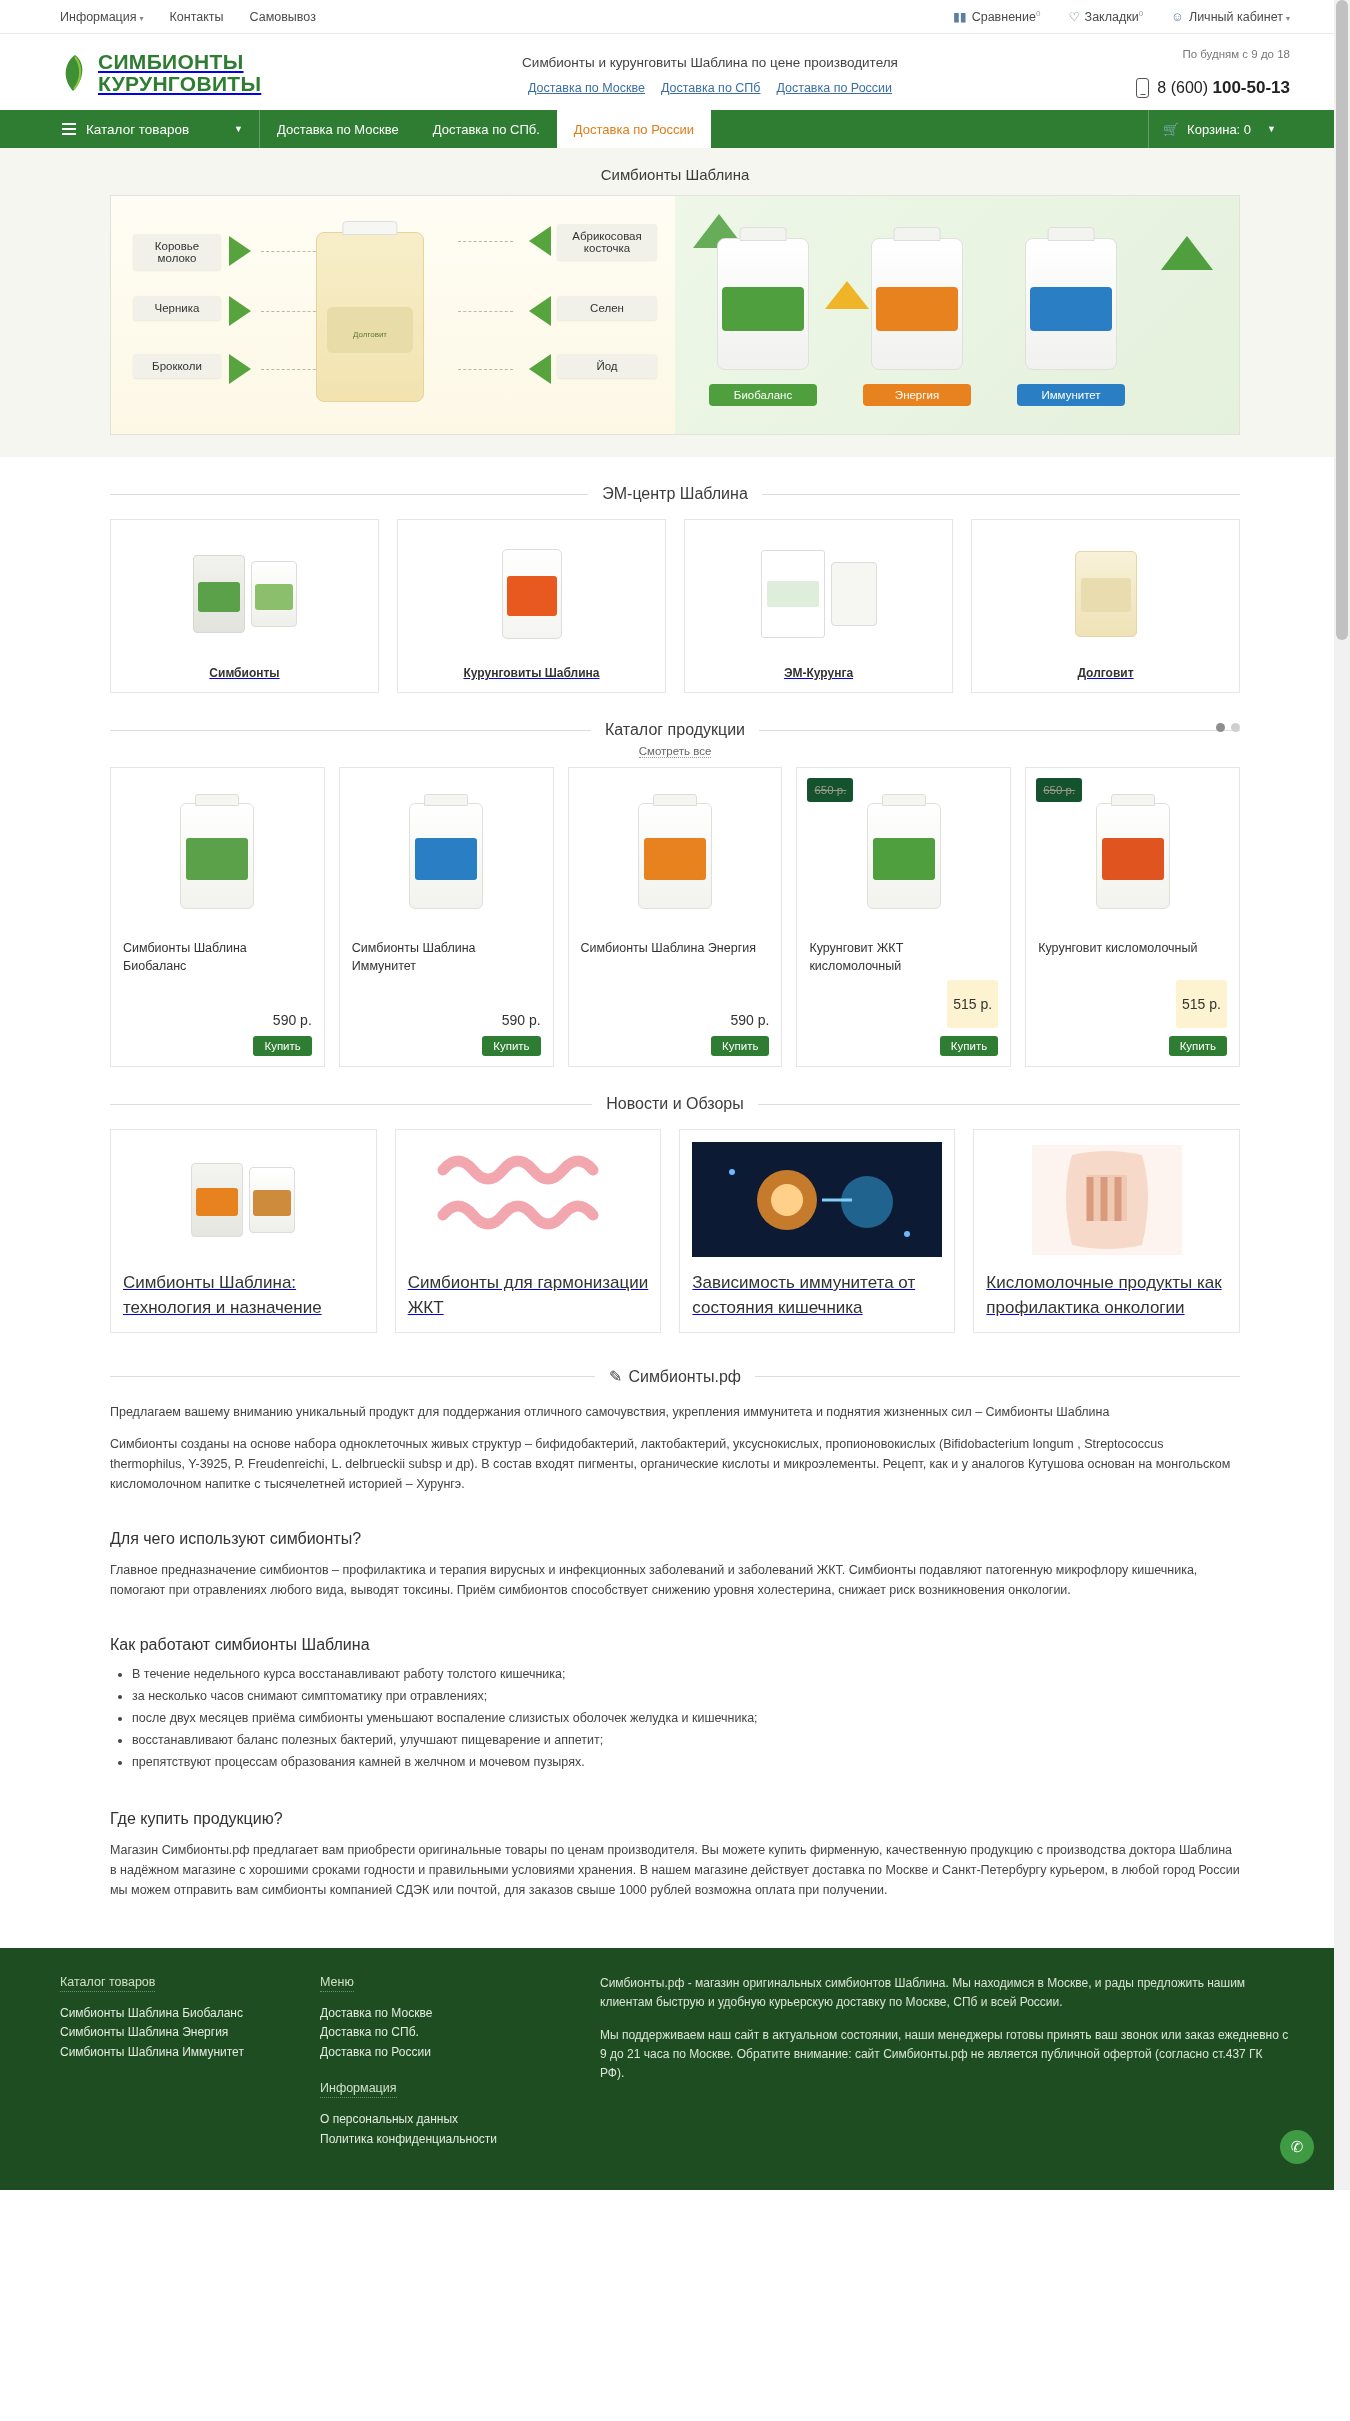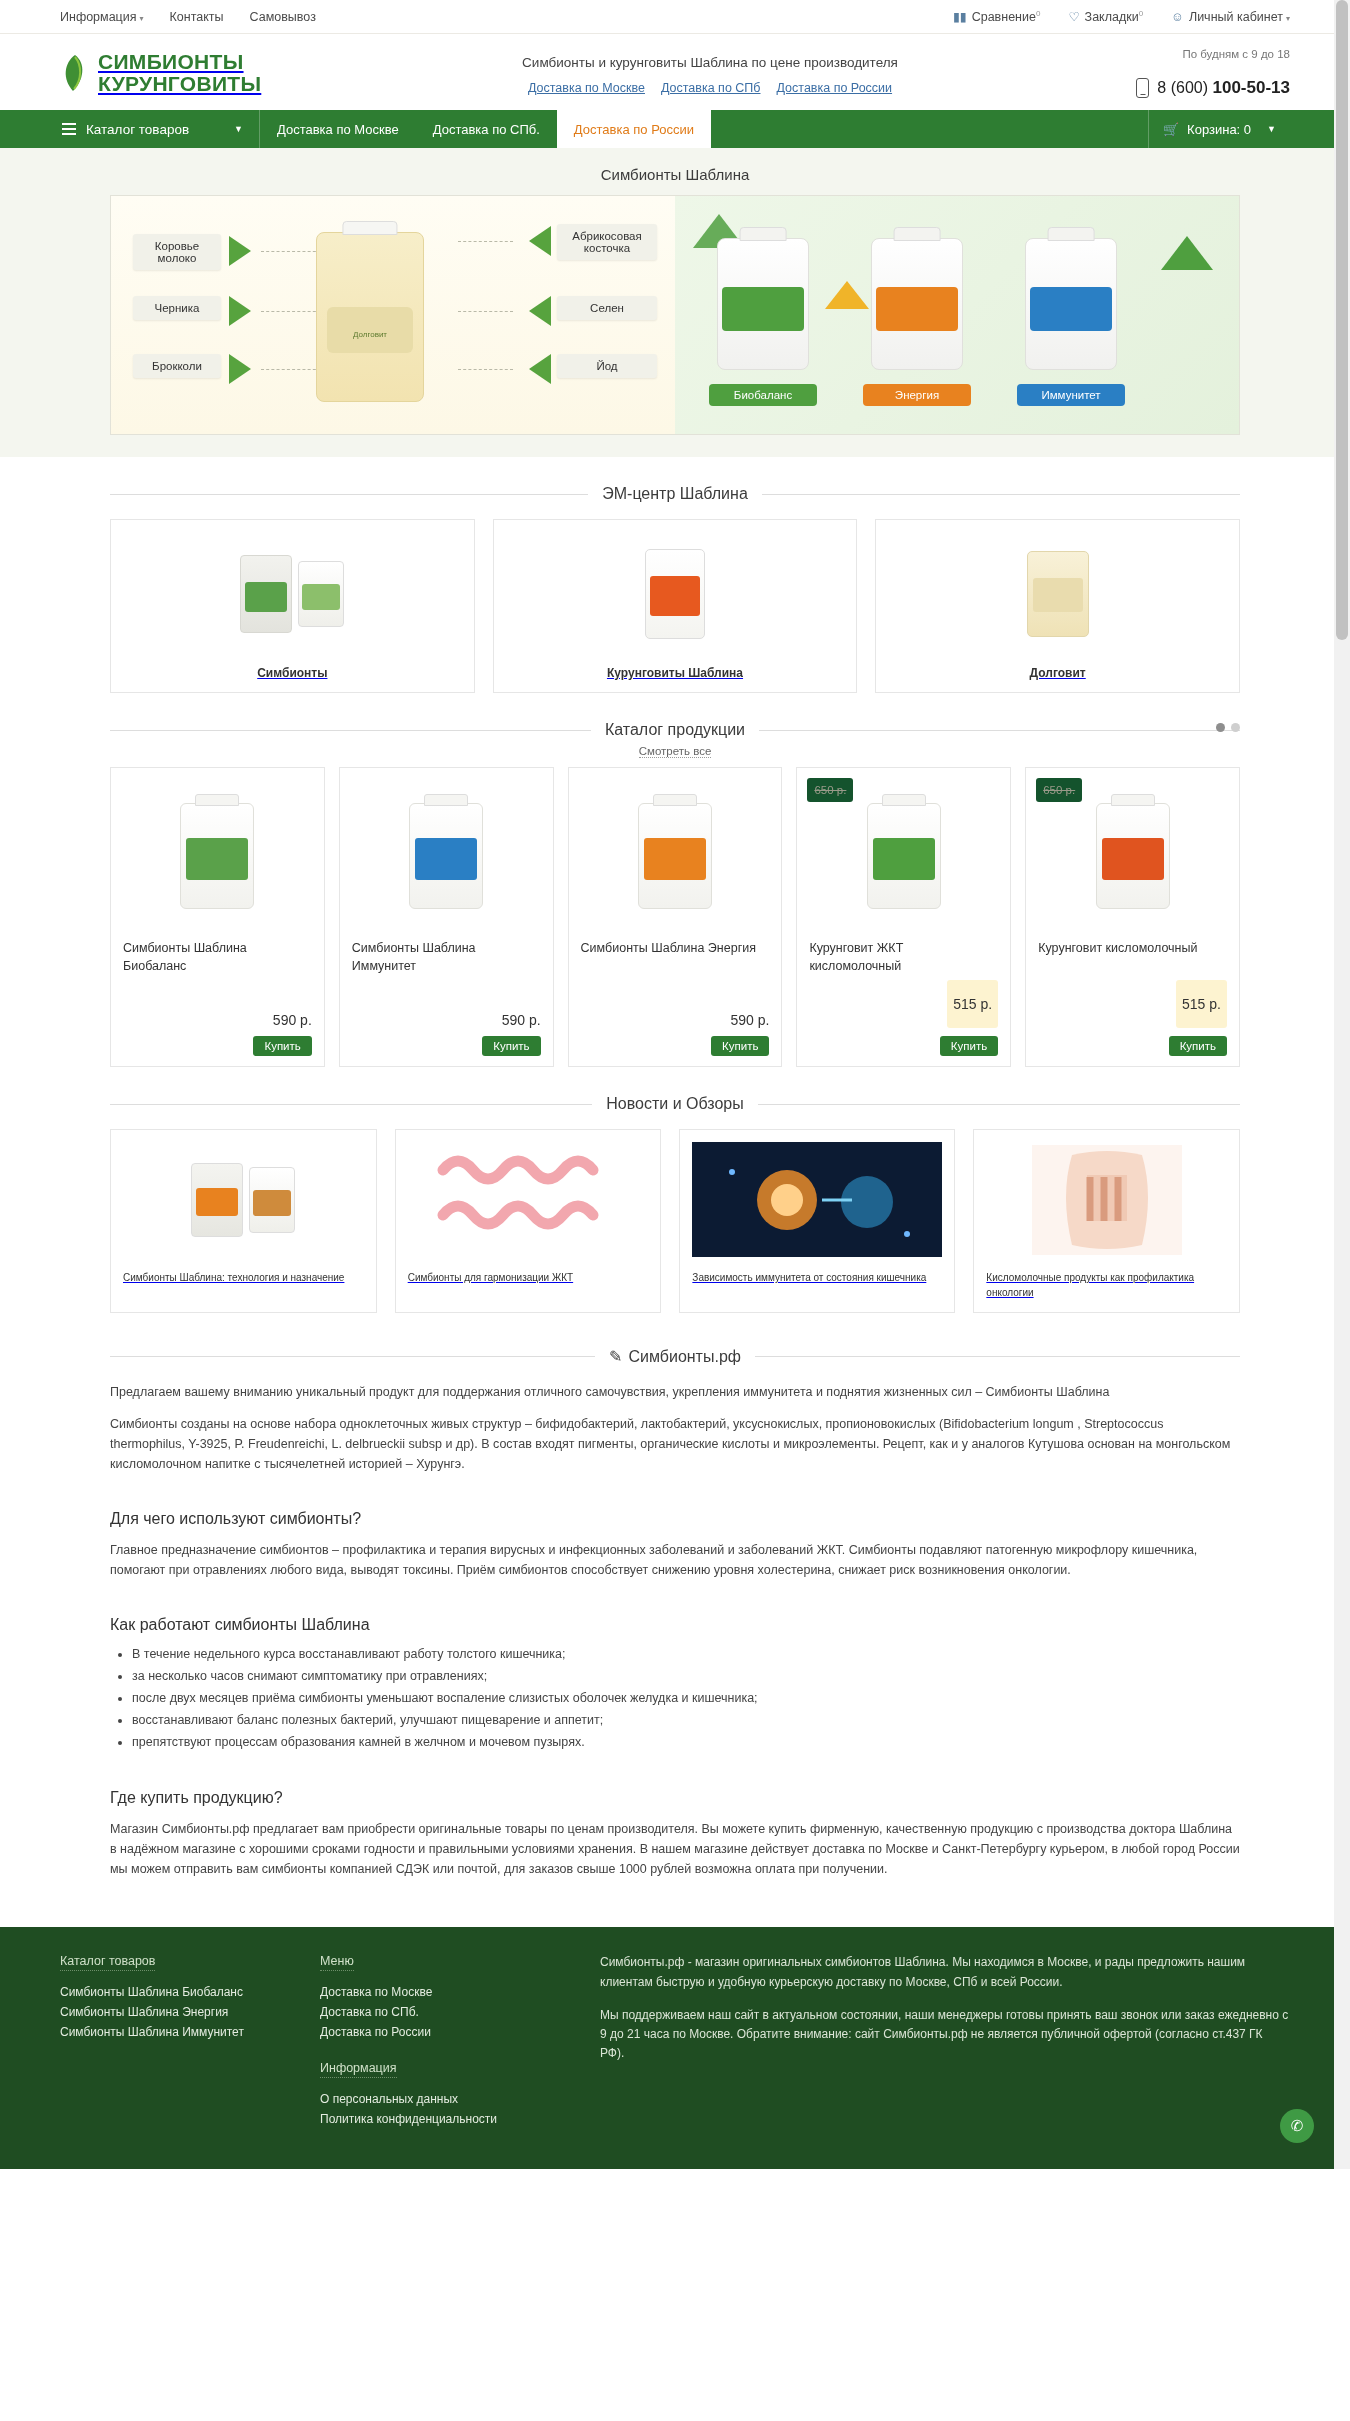--- a/index.html
+++ b/index.html
@@ -88,21 +88,21 @@
   .price.sale { background:#fdf3d0; padding:16px 6px; border-radius:3px; color:#333; }
   .oldprice { position:absolute; top:10px; left:10px; background:#14532d; color:#9a9a8a; font-size:11.5px; padding:6px 7px; border-radius:3px; text-decoration:line-through; }
   .buy { display:inline-block; margin-top:8px; background:#2e7d32; color:#fff; font-size:11.5px; padding:4px 11px; border-radius:3px; text-decoration:none; }
   .pager { position:absolute; right:0; top:-6px; display:flex; gap:6px; }
   .pager i { width:9px; height:9px; border-radius:50%; background:#cfcfcf; display:block; }
   .pager i.on { background:#8e8e8e; }
 
   .news-grid { display:flex; gap:18px; }
   .news-card { flex:1; border:1px solid #e6e6e6; background:#fff; padding:12px; }
   .news-img { height:115px; display:flex; align-items:center; justify-content:center; margin-bottom:14px; overflow:hidden; }
-  .news-title { font-size:10px; color:#333; line-height:1.45; }
+  .news-title { font-size:17px; color:#333; line-height:1.45; }
 
   .about { padding:6px 0 36px; }
   .about p { font-size:12.5px; color:#444; line-height:1.6; margin:12px 0; }
   .about h3 { font-size:16px; font-weight:normal; color:#333; margin:36px 0 10px; }
   .about ul { margin:10px 0 10px 22px; padding:0; }
   .about li { font-size:12.5px; color:#444; line-height:1.75; }
 
   
   .footer { background:#1f4d22; color:#dfe7d9; padding:26px 60px 40px; }
   .footer-inner { display:flex; gap:40px; }
@@ -272,20 +272,29 @@
       <a class="cat-card" href="#">
         <div class="cat-img">
           <div style="width:60px;height:90px;background:linear-gradient(#fff,#f4f4f0);border:1px solid #ddd;border-radius:5px;position:relative;">
               <div style="position:absolute;left:4px;right:4px;top:26px;height:40px;background:#e7591f;border-radius:3px;"></div>
             </div>
         </div>
         <div class="cat-name">Курунговиты Шаблина</div>
       </a>
       <a class="cat-card" href="#">
         <div class="cat-img">
+          <div style="width:64px;height:88px;background:#fff;border:1px solid #ddd;border-radius:3px;position:relative;">
+              <div style="position:absolute;left:5px;right:5px;top:30px;height:26px;background:#dfeeda;border-radius:2px;"></div>
+            </div>
+          <div style="width:46px;height:64px;background:#f6f6f2;border:1px solid #ddd;border-radius:4px;margin-left:6px;"></div>
+        </div>
+        <div class="cat-name">ЭМ-Курунга</div>
+      </a>
+      <a class="cat-card" href="#">
+        <div class="cat-img">
           <div style="width:62px;height:86px;background:linear-gradient(#f8f1d8,#efe2b6);border:1px solid #e2d6ab;border-radius:5px;position:relative;">
               <div style="position:absolute;left:5px;right:5px;top:26px;height:34px;background:#e9dcae;border-radius:3px;"></div>
             </div>
         </div>
         <div class="cat-name">Долговит</div>
       </a>
     </div>
   </div>
 
   <div class="section" style="position:relative;">

